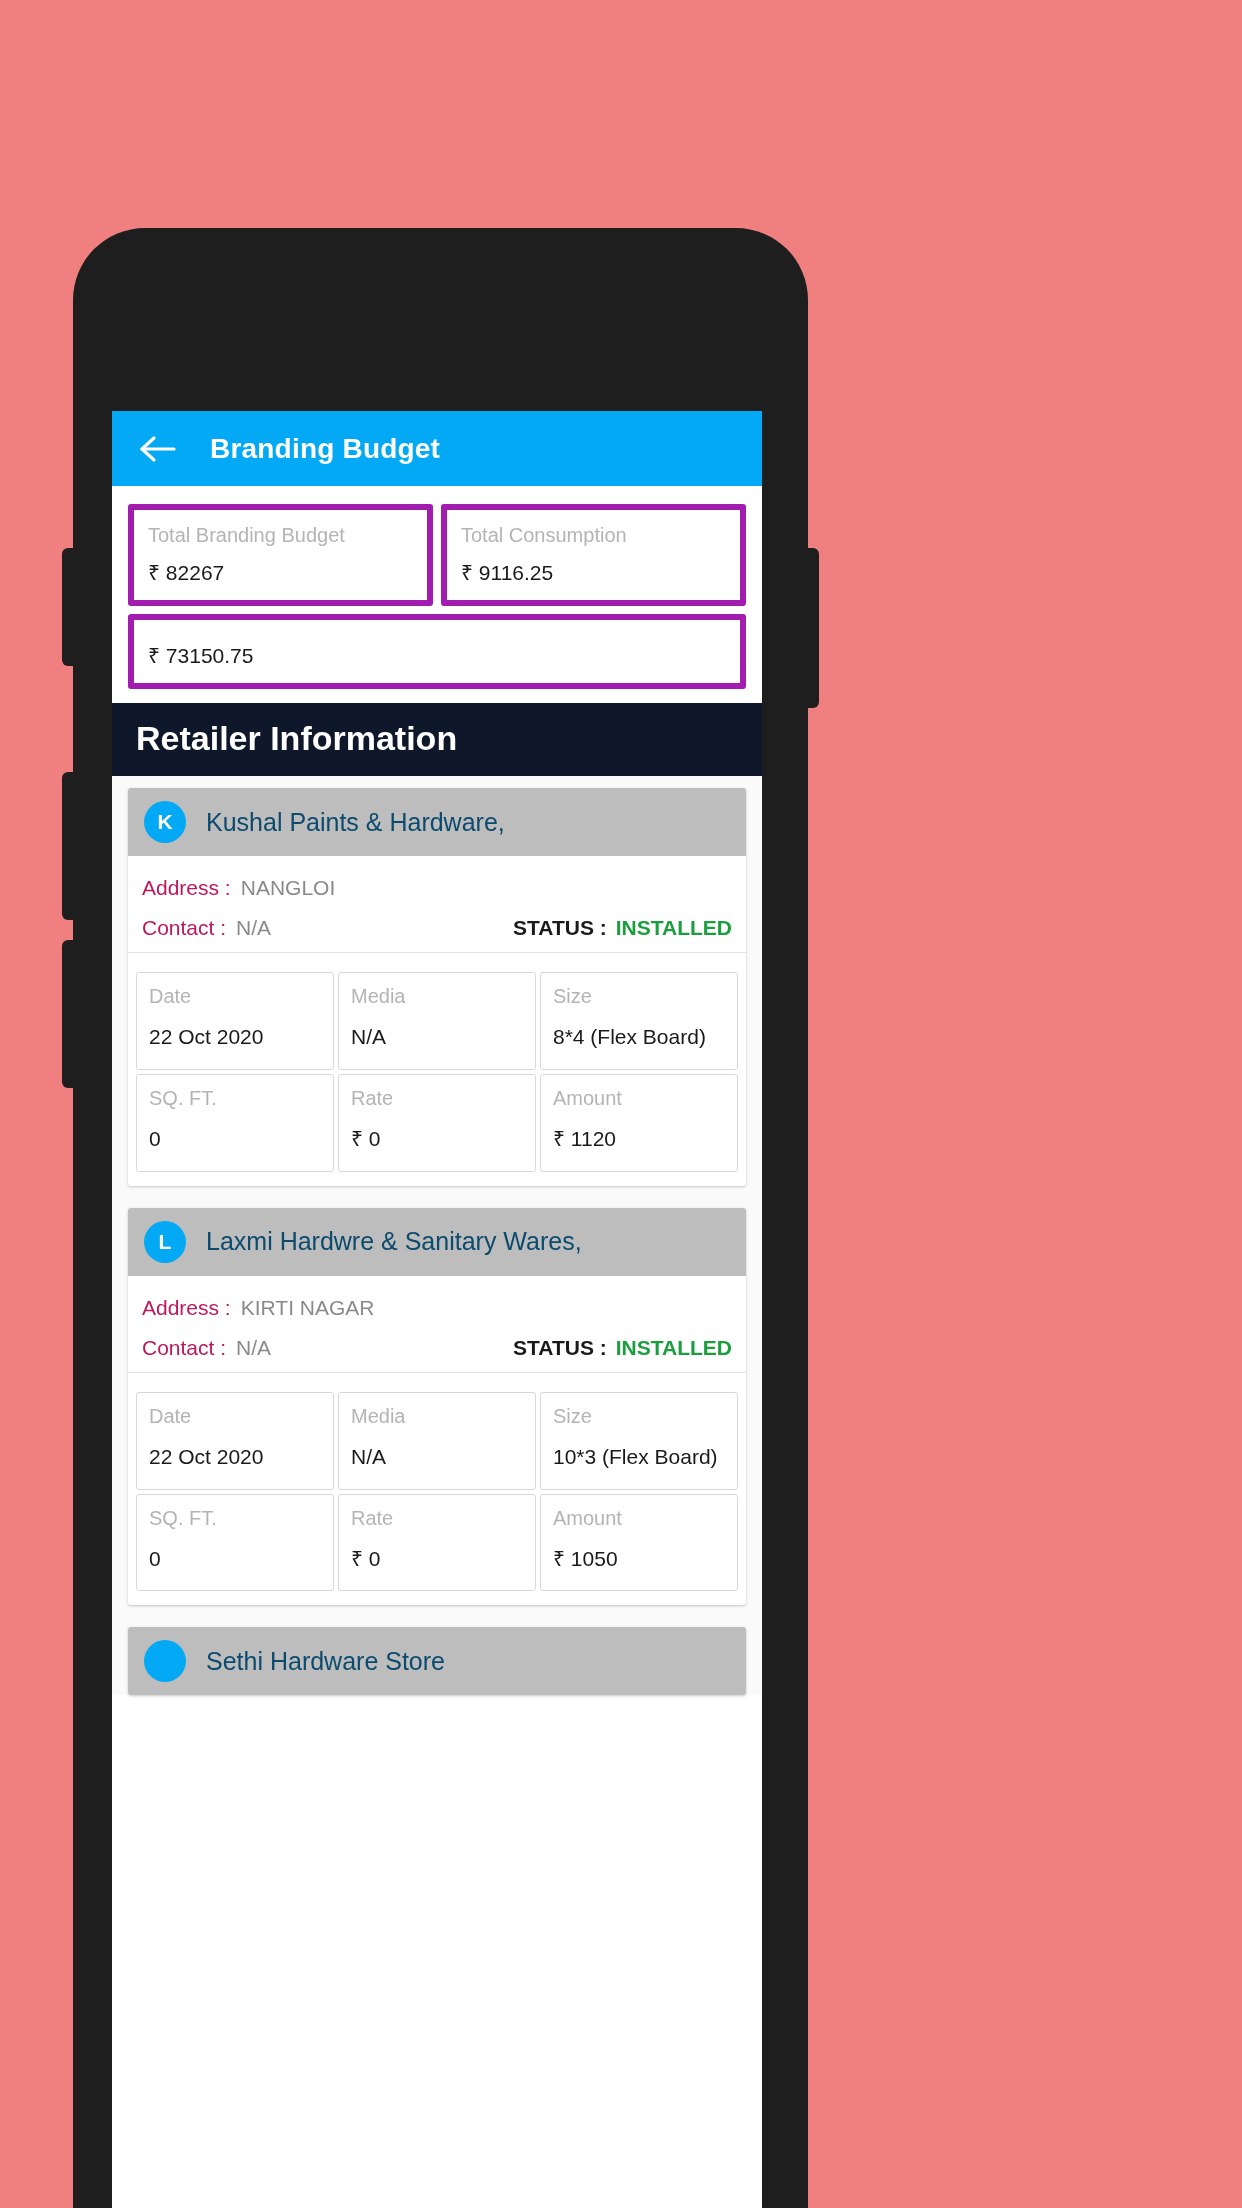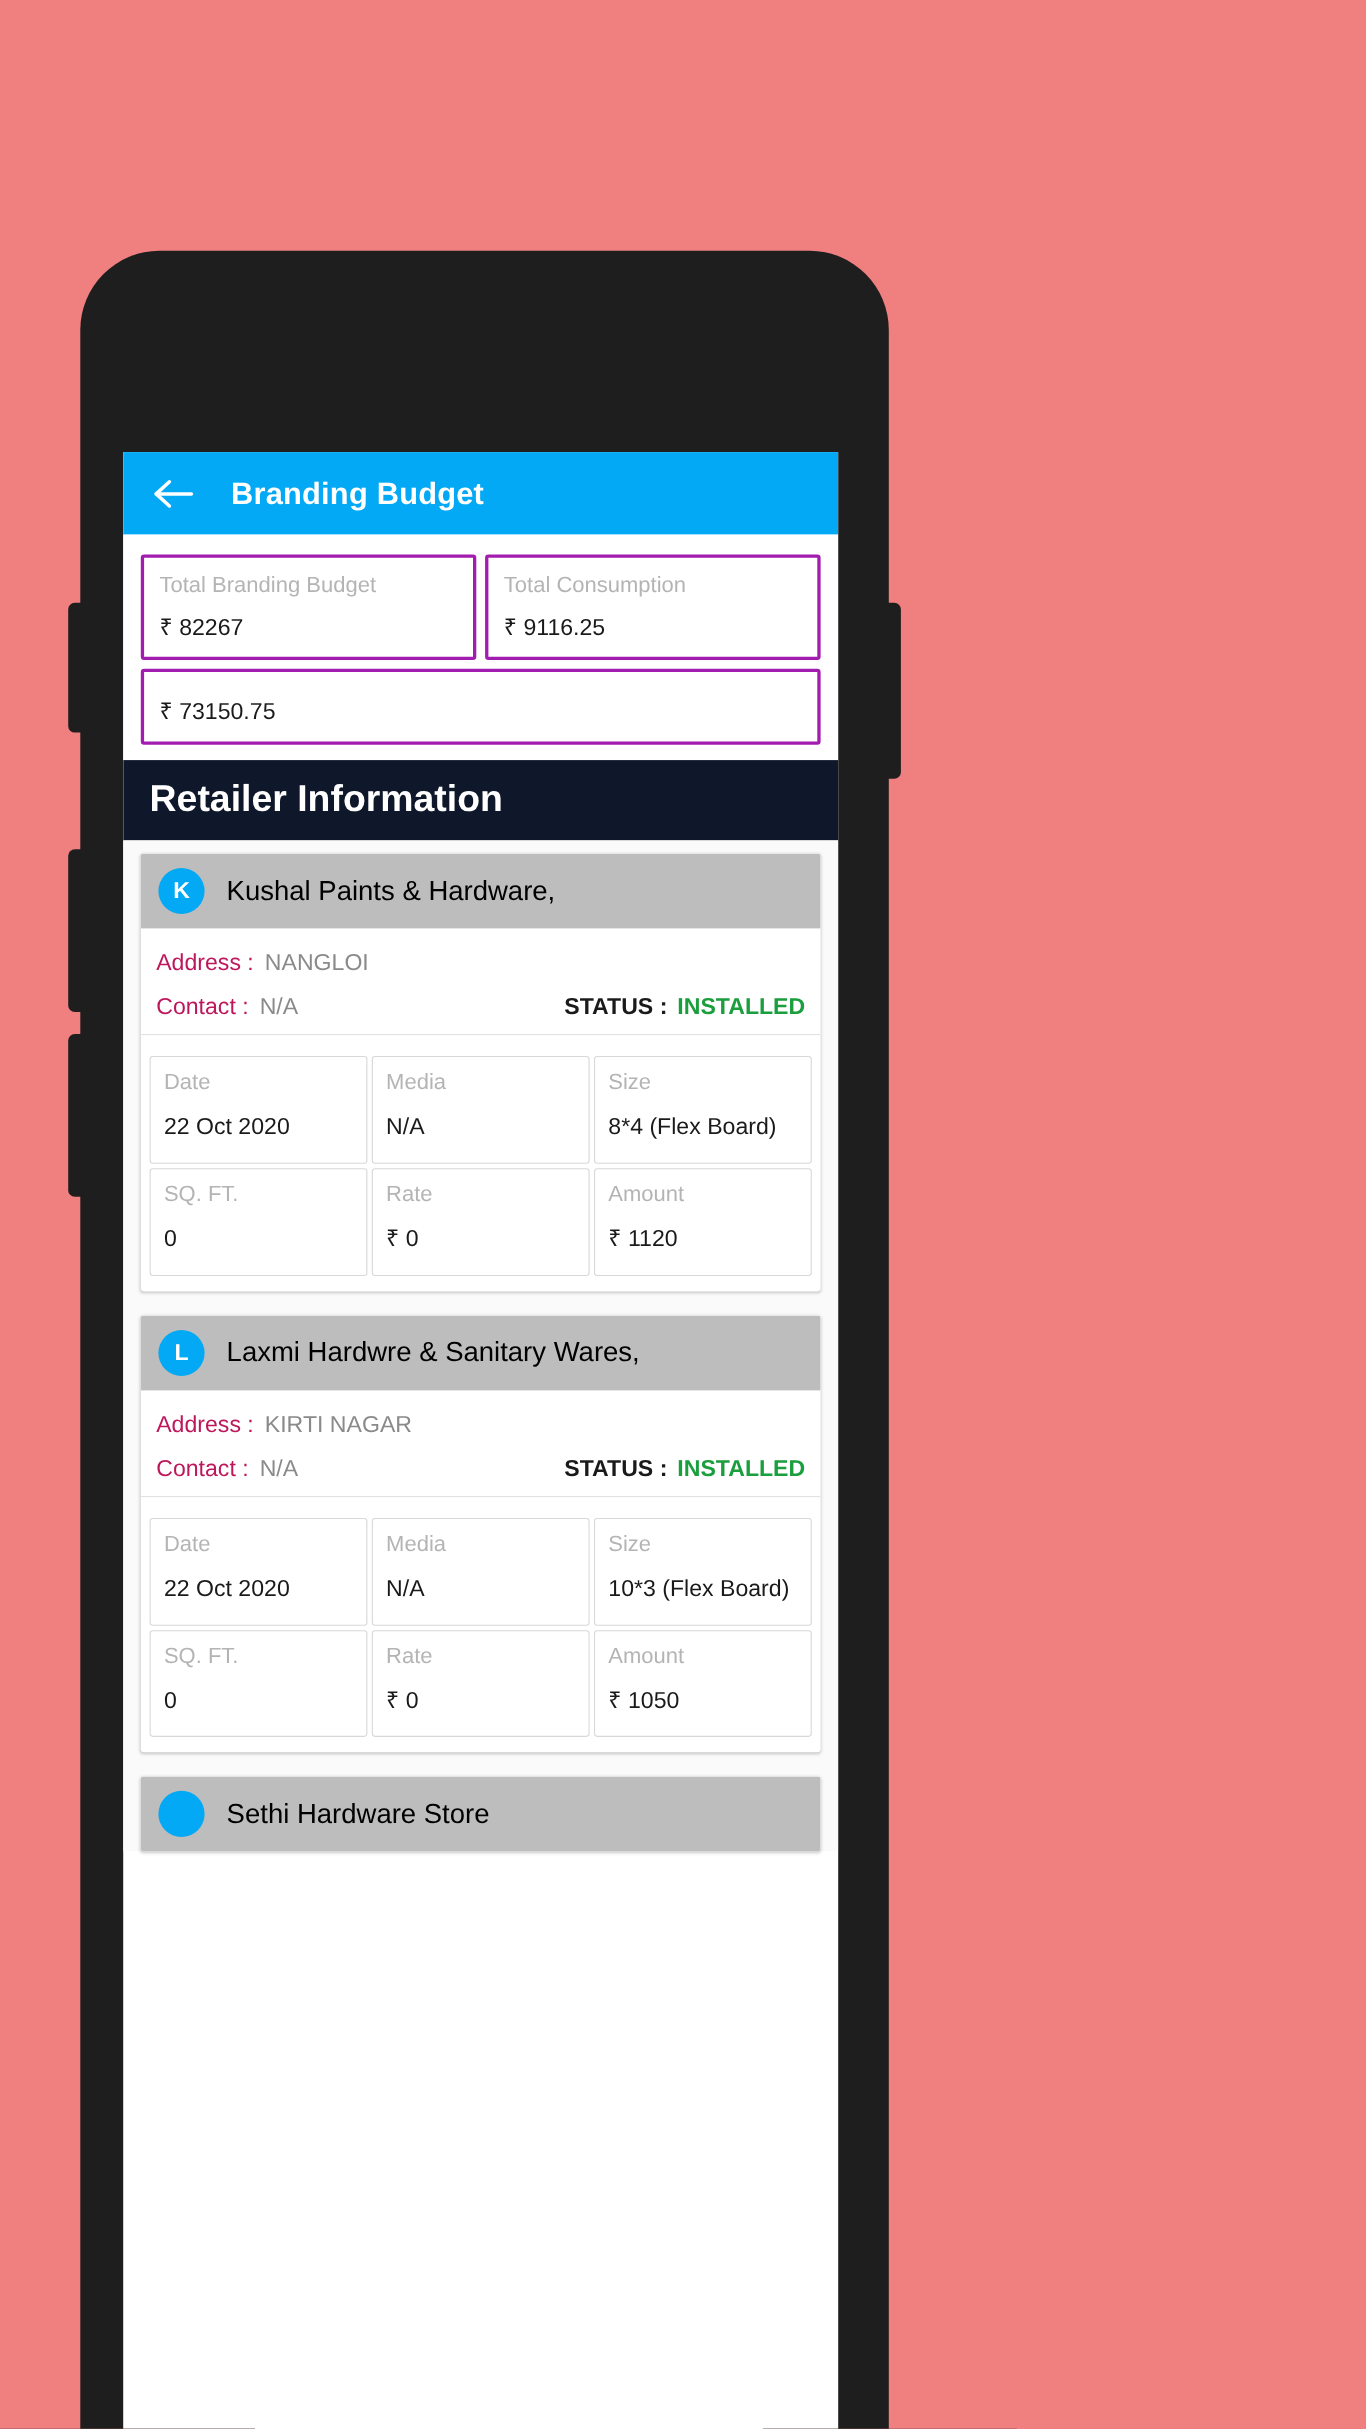--- a/index.html
+++ b/index.html
@@ -90,21 +90,21 @@
     background: #FFFFFF;
     padding: 18px 16px 14px 16px;
   }
   .summary-row {
     display: flex;
     gap: 8px;
     margin-bottom: 8px;
   }
   .summary-row:last-child { margin-bottom: 0; }
   .sum-box {
-    border: 3px solid #a21caf;
+    border: 6px solid #a21caf;
     border-radius: 3px;
     padding: 12px 14px 14px 14px;
     background: #FFFFFF;
     flex: 1 1 0;
     min-width: 0;
   }
   .sum-label {
     color: #B4B4B4;
     font-size: 20px;
     line-height: 1.35;
@@ -153,21 +153,21 @@
     font-size: 21px;
     font-weight: bold;
     display: flex;
     align-items: center;
     justify-content: center;
     flex: 0 0 auto;
   }
   .retailer-name {
     margin-left: 20px;
     font-size: 25px;
-    color: #000000;
+    color: #0c4a6e;
     font-weight: normal;
   }
   .card-body { padding: 14px 14px 6px 14px; }
   .info-line {
     display: flex;
     align-items: baseline;
     font-size: 21px;
     padding: 6px 0 10px 0;
   }
   .info-label {

